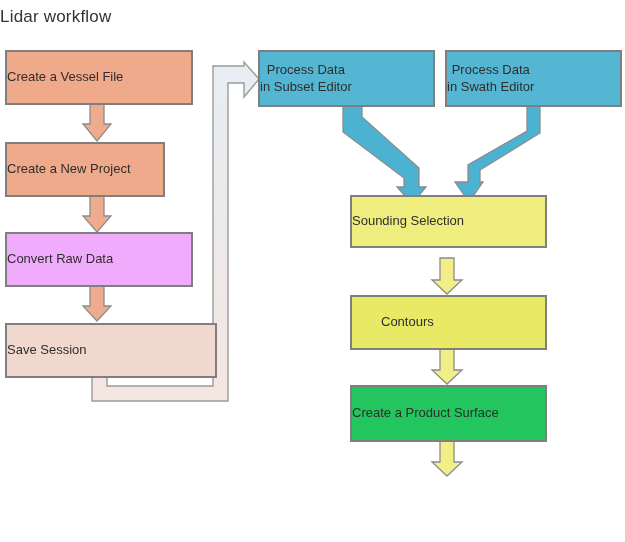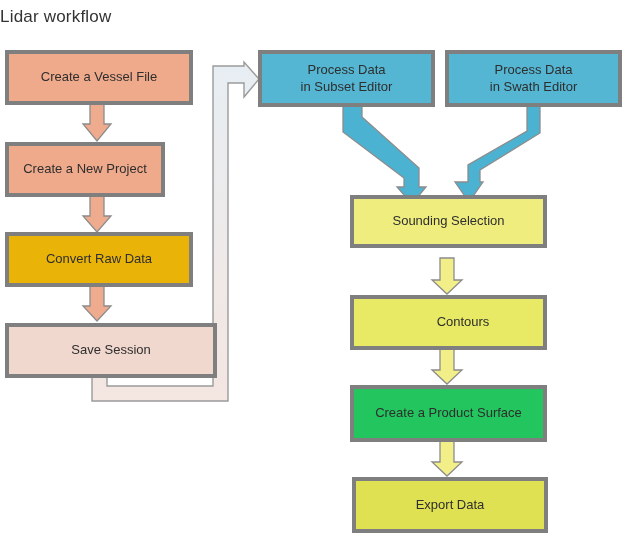--- a/index.html
+++ b/index.html
@@ -7,22 +7,22 @@
     position:relative; width:625px; height:542px; background:#ffffff;
     font-family:"Liberation Sans", sans-serif; overflow:hidden;
   }
   #diagram-title {
     position:absolute; left:0; top:7px; width:540px; 
     font-size:17px; color:#333333; letter-spacing:0.2px;
   }
   #arrows-layer { position:absolute; left:0; top:0; width:625px; height:542px; }
   .node {
     position:absolute; box-sizing:border-box;
-    display:flex; align-items:center; justify-content:center;
-    border:4px solid #0f172a; text-align:center;
+    display:flex; align-items:center; justify-content:flex-start;
+    border:2px solid #0f172a; text-align:center;
     font-size:13px; color:#2e2e2e; line-height:1.3;
   }
   .node-label { white-space:pre-line; }
   
   .n-vessel   { left:5px;   top:50px;  width:188px; height:55px; }
   .n-project  { left:5px;   top:142px; width:160px; height:55px; }
   .n-convert  { left:5px;   top:232px; width:188px; height:55px; }
   .n-save     { left:5px;   top:323px; width:212px; height:55px; }
   .n-subset   { left:258px; top:50px;  width:177px; height:57px; }
   .n-swath    { left:445px; top:50px;  width:177px; height:57px; }
@@ -61,21 +61,21 @@
   <div id="diagram-title" style="color: rgb(51, 51, 51);">Lidar workflow</div>
 
   <div class="node n-vessel" style="background-color: rgb(239, 169, 139); border-color: rgb(127, 127, 127);">
     <span class="node-label">Create a Vessel File</span>
   </div>
 
   <div class="node n-project" style="background-color: rgb(239, 170, 140); border-color: rgb(127, 127, 127);">
     <span class="node-label">Create a New Project</span>
   </div>
 
-  <div class="node n-convert" style="background-color: #eab308; border-color: rgb(127, 127, 127);">
+  <div class="node n-convert" style="background-color: #f0abfc; border-color: rgb(127, 127, 127);">
     <span class="node-label">Convert Raw Data</span>
   </div>
 
   <div class="node n-save" style="background-color: rgb(241, 216, 207); border-color: rgb(127, 127, 127);">
     <span class="node-label">Save Session</span>
   </div>
 
   <div class="node n-subset" style="background-color: rgb(84, 182, 211); border-color: rgb(127, 127, 127);">
     <span class="node-label">Process Data
 in Subset Editor</span>
@@ -91,17 +91,14 @@
   </div>
 
   <div class="node n-contours" style="background-color: rgb(232, 234, 102); border-color: rgb(127, 127, 127); padding-left: 29px;">
     <span class="node-label">Contours</span>
   </div>
 
   <div class="node n-surface" style="background-color: #22c55e; border-color: rgb(127, 127, 127);">
     <span class="node-label">Create a Product Surface</span>
   </div>
 
-  <div class="node n-export" style="background-color: rgb(223, 225, 82); border-color: rgb(127, 127, 127);">
-    <span class="node-label">Export Data</span>
-  </div>
 
 </div>
 
 </body></html>

